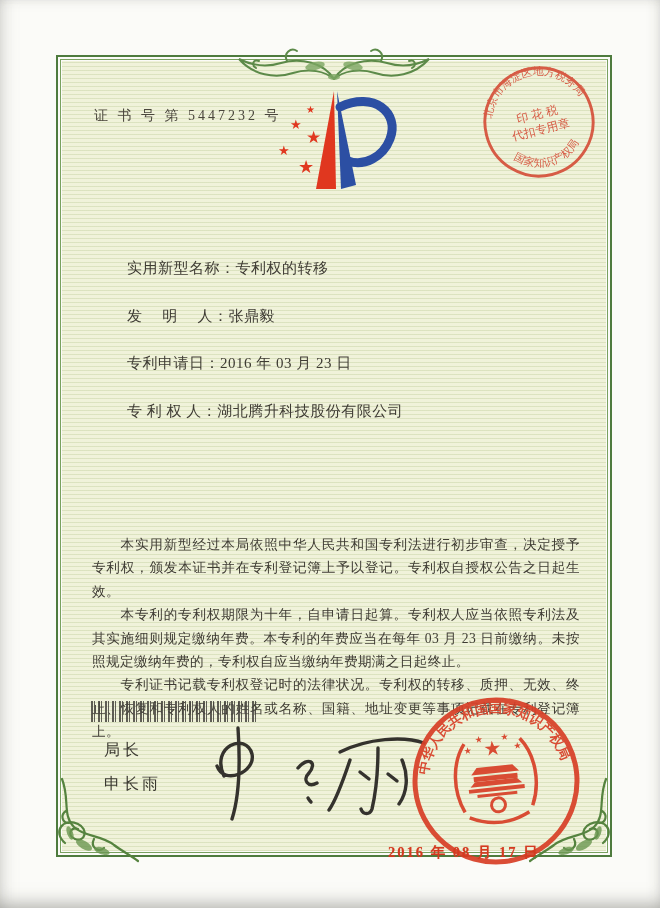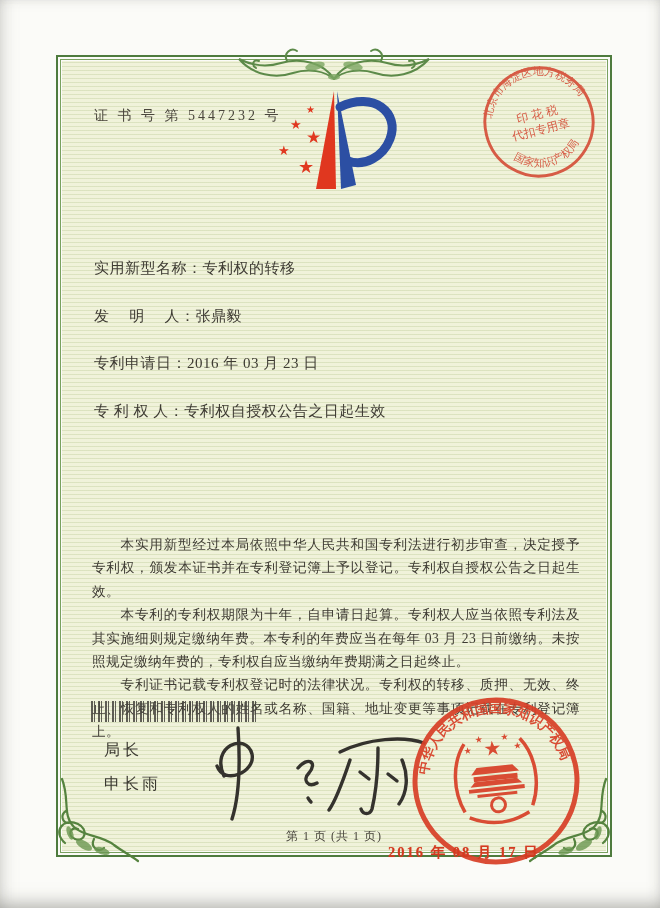--- a/index.html
+++ b/index.html
@@ -44,21 +44,21 @@
   }
   .logo{position:absolute;left:200px;top:22px;width:150px;height:118px;}
   .tax-stamp{position:absolute;right:8px;top:2px;width:118px;height:118px;transform:rotate(-14deg);opacity:.92;}
   .title{
     position:absolute;left:0;right:0;top:140px;text-align:center;
     font-size:31px;font-weight:bold;color:#2f2d28;letter-spacing:9px;
   }
   
   .fields{position:absolute;left:32px;top:198px;right:30px;}
   .field{font-size:15px;color:#3e3b33;margin-bottom:28.5px;letter-spacing:.5px;}
-  .field .lab{white-space:pre;}
+  .field .lab{white-space:pre;margin-left:33px;}
   
   .body-text{position:absolute;left:30px;right:26px;top:472px;}
   .body-text p{
     margin:0;font-size:13.6px;line-height:1.72;color:#3e3b33;
     text-align:justify;text-indent:2.1em;letter-spacing:.4px;
   }
   
   .barcode{
     position:absolute;left:29px;top:640px;width:168px;height:21px;
     background:repeating-linear-gradient(90deg,
@@ -123,21 +123,21 @@
         <div class="field">
           <span class="lab">实用新型名称：</span><span>专利权的转移</span>
         </div>
         <div class="field">
           <span class="lab">发　 明 　人：</span><span>张鼎毅</span>
         </div>
         <div class="field">
           <span class="lab">专利申请日：</span><span>2016 年 03 月 23 日</span>
         </div>
         <div class="field">
-          <span class="lab">专 利 权 人：</span><span>专利权自授权公告之日起生效</span>
+          <span class="lab">专 利 权 人：</span><span>湖北腾升科技股份有限公司</span>
         </div>
       </div>
 
       <div class="body-text">
         <p>本实用新型经过本局依照中华人民共和国专利法进行初步审查，决定授予专利权，颁发本证书并在专利登记簿上予以登记。专利权自授权公告之日起生效。</p>
         <p>本专利的专利权期限为十年，自申请日起算。专利权人应当依照专利法及其实施细则规定缴纳年费。本专利的年费应当在每年 03 月 23 日前缴纳。未按照规定缴纳年费的，专利权自应当缴纳年费期满之日起终止。</p>
         <p>专利证书记载专利权登记时的法律状况。专利权的转移、质押、无效、终止、恢复和专利权人的姓名或名称、国籍、地址变更等事项记载在专利登记簿上。</p>
       </div>
 
       <div class="barcode"></div>
@@ -186,21 +186,20 @@
             <circle cx="0" cy="24" r="7" fill="none" stroke-width="3"></circle>
             <path d="M-34,28 C-44,6 -42,-22 -28,-40" fill="none" stroke-width="3.5"></path>
             <path d="M34,28 C44,6 42,-22 28,-40" fill="none" stroke-width="3.5"></path>
             <path d="M-30,34 C-10,44 10,44 30,34" fill="none" stroke-width="3.5"></path>
           </g>
         </g>
       </svg>
 
       <div class="seal-date">2016 年 08 月 17 日</div>
 
-      <div class="page-num">第 1 页 (共 1 页)</div>
 
       <svg class="ornament orn-bl" width="86" height="86" viewBox="0 0 86 86">
         <g fill="none" stroke="#55833f" stroke-width="2.2" stroke-linecap="round">
           <path d="M8,2 C16,22 8,38 20,50 C30,60 48,58 60,68 C68,74 76,78 84,84"></path>
           <path d="M24,52 c-8,-3 -11,7 -3,10 c10,4 14,-10 3,-15 c-15,-7 -26,8 -13,19"></path>
           <path d="M40,62 c-4,8 4,14 10,9"></path>
           <path d="M12,34 c-6,4 -4,12 3,12"></path>
         </g>
         <g fill="#6b9751" opacity=".8">
           <ellipse cx="30" cy="68" rx="9" ry="4" transform="rotate(30 30 68)"></ellipse>

